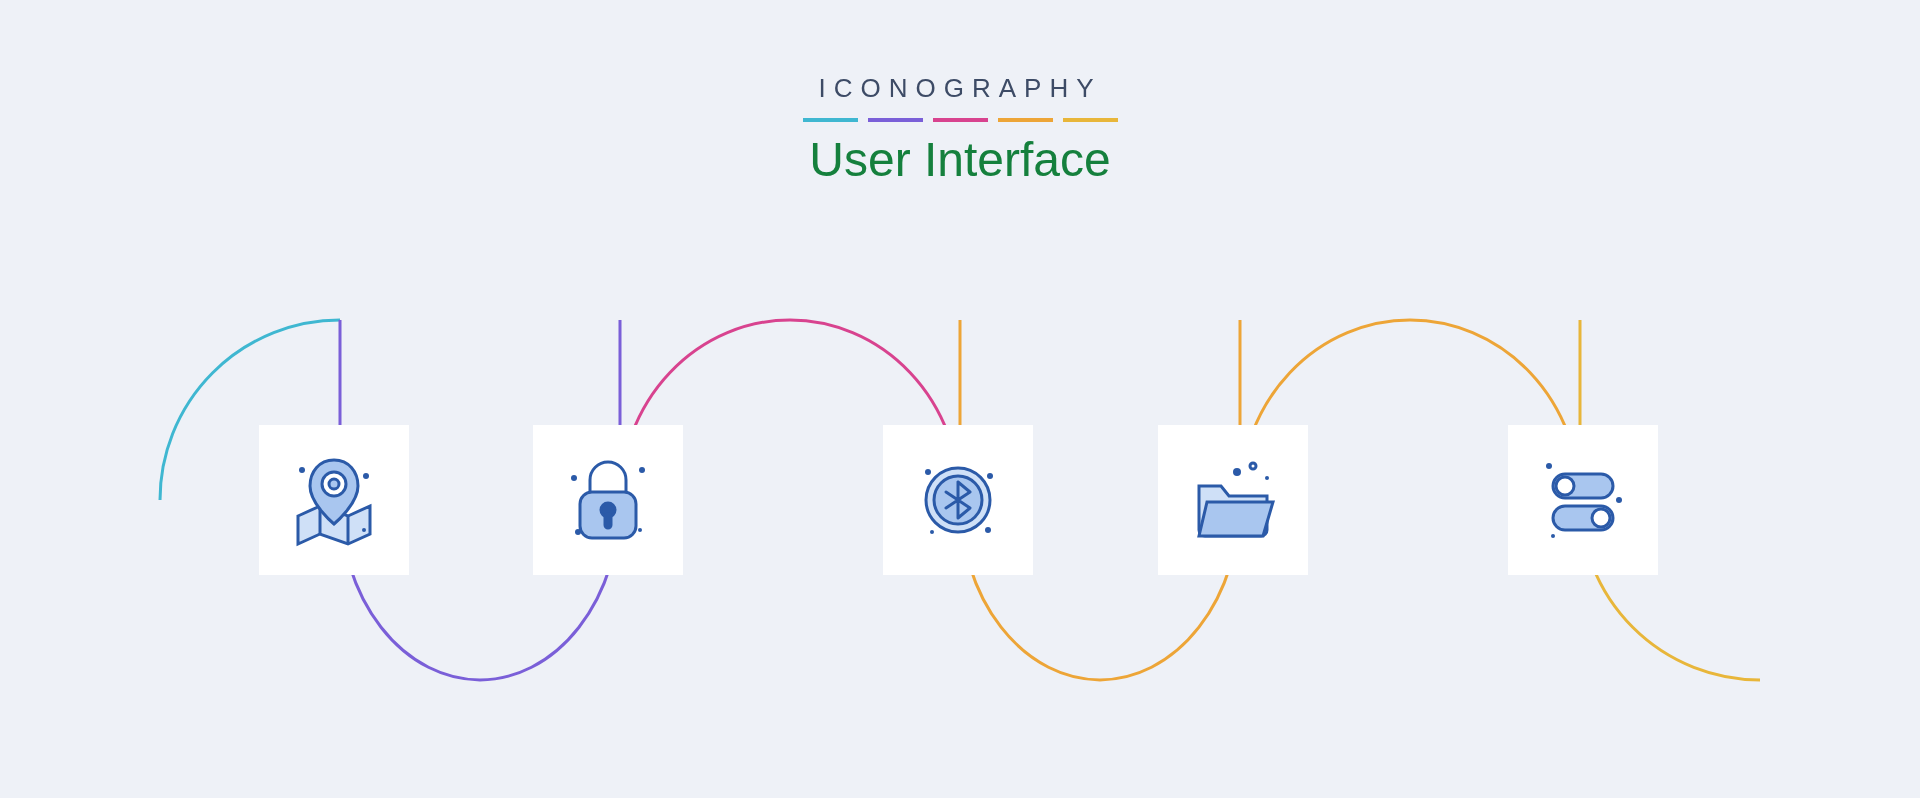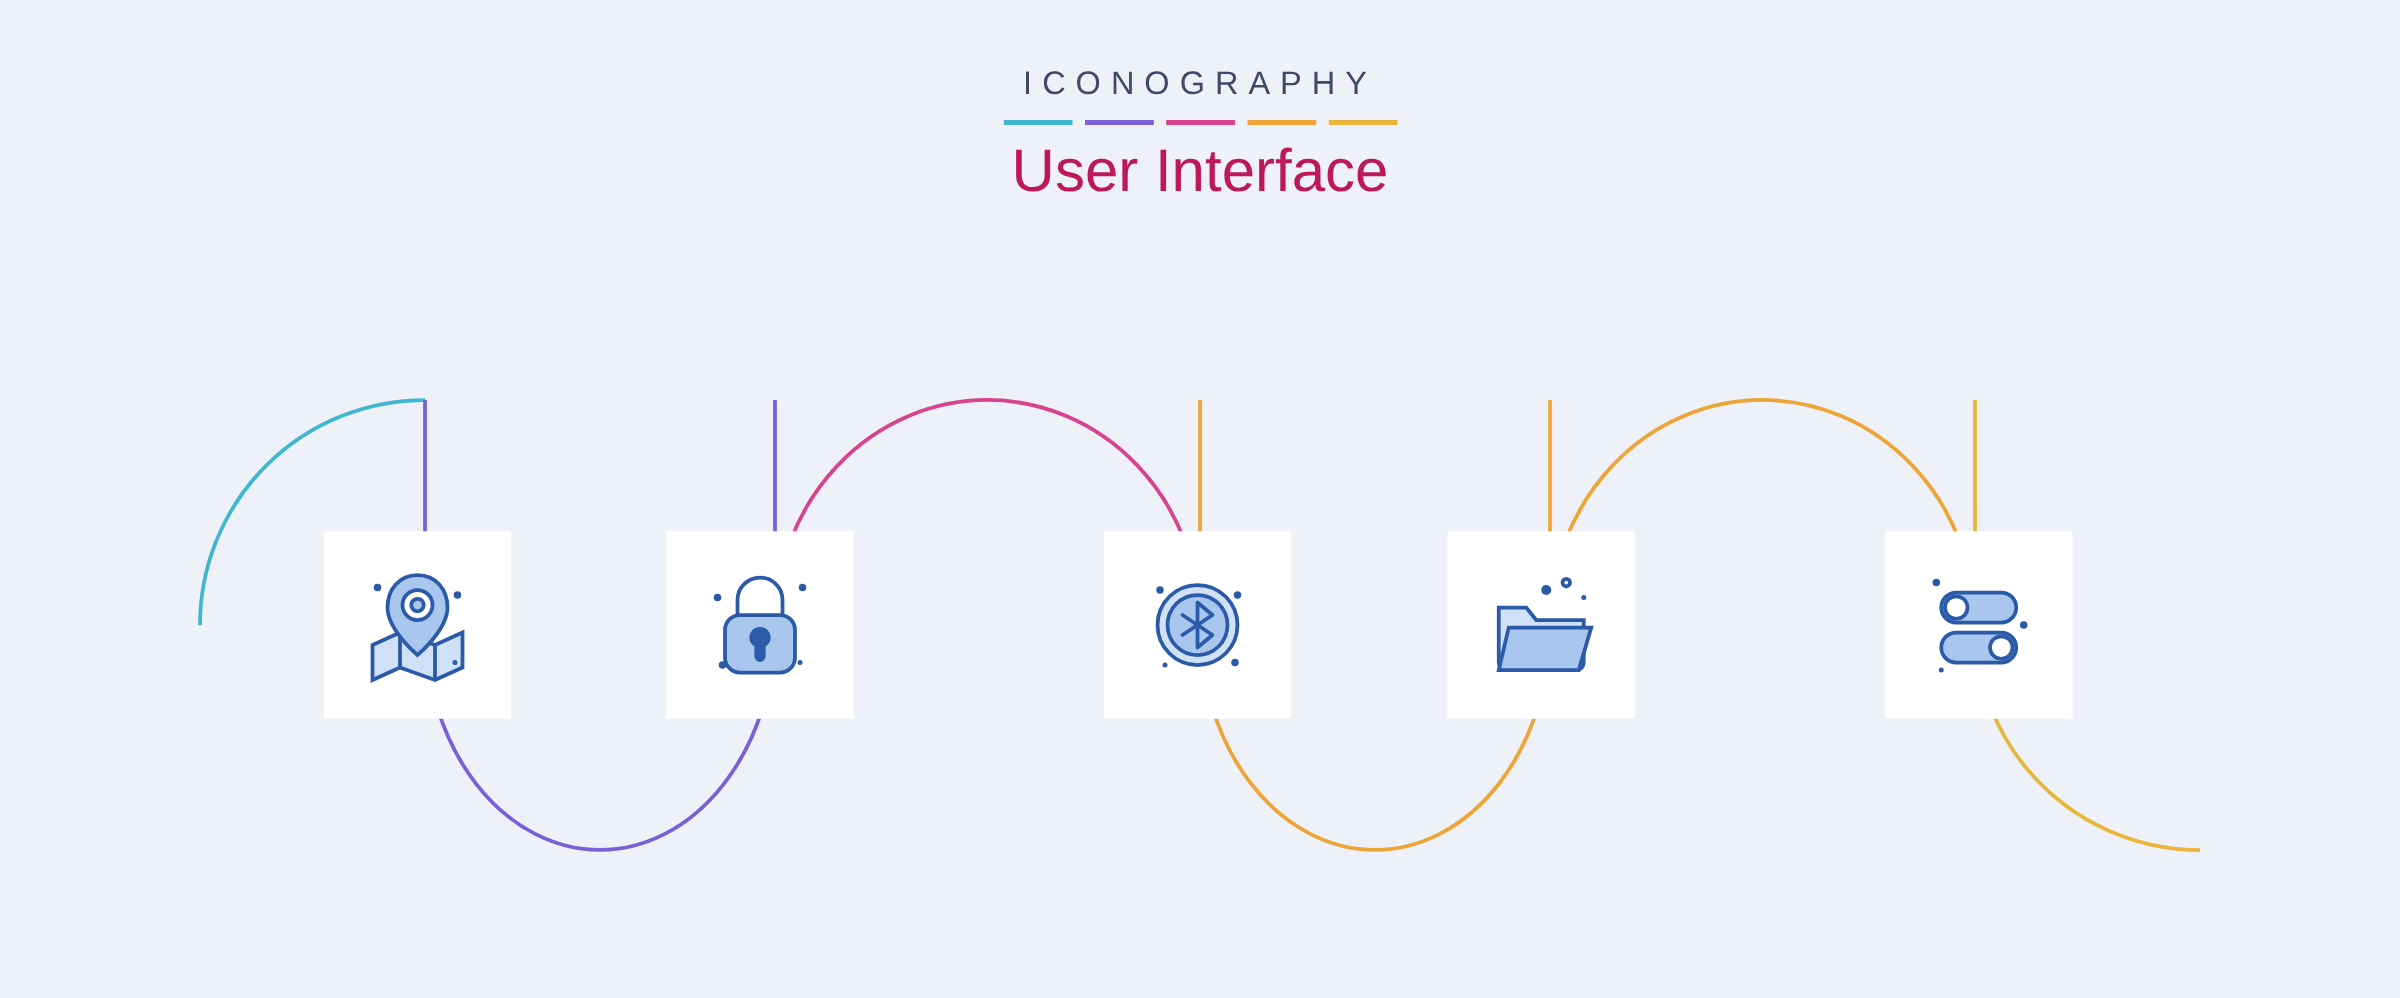--- a/index.html
+++ b/index.html
@@ -6,43 +6,42 @@
   body {
     width: 1920px;
     height: 798px;
     background: #eef1f7;
     font-family: Arial, Helvetica, sans-serif;
     position: relative;
     overflow: hidden;
   }
   .header {
     text-align: center;
-    padding-top: 27px;
-    margin-top: 24px;
+    padding-top: 73px;
   }
   .kicker {
     font-size: 26px;
     letter-spacing: 8px;
     color: #3d4b66;
     font-weight: 400;
   }
   .accent-bar {
     display: flex;
     justify-content: center;
     gap: 10px;
     margin: 14px 0 10px;
   }
   .accent-bar span {
     display: block;
     width: 55px;
     height: 4px;
   }
   .title {
     font-size: 48px;
-    color: #be185d;
+    color: #15803d;
     font-weight: 400;
     margin-top: 6px;
   }
   .wave-area {
     position: absolute;
     top: 250px;
     left: 0;
     width: 1920px;
     height: 520px;
   }

